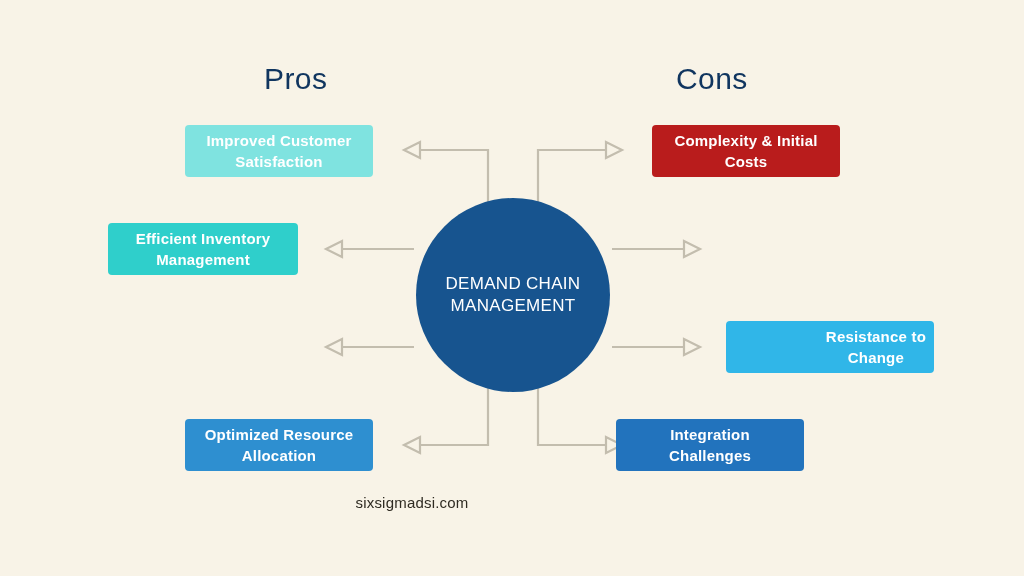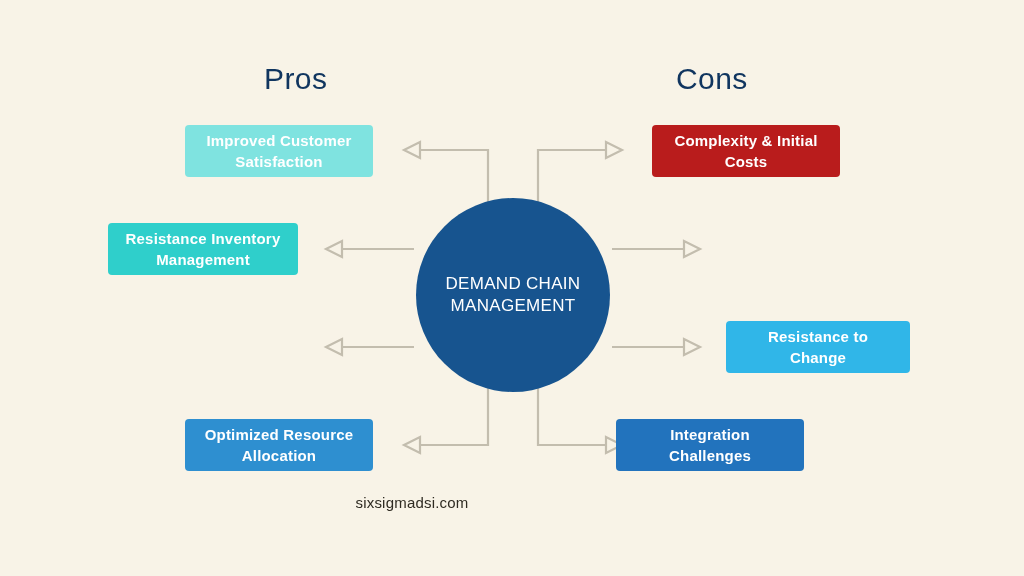--- a/index.html
+++ b/index.html
@@ -86,21 +86,21 @@
 
   
   #box-pro-0 { left: 185px; top: 125px; width: 188px; height: 52px; }
   #box-pro-1 { left: 108px; top: 223px; width: 190px; height: 52px; }
   #box-pro-2 { left: 108px; top: 321px; width: 190px; height: 52px; }
   #box-pro-3 { left: 185px; top: 419px; width: 188px; height: 52px; }
 
   
   #box-con-0 { left: 652px; top: 125px; width: 188px; height: 52px; }
   #box-con-1 { left: 726px; top: 223px; width: 188px; height: 52px; }
-  #box-con-2 { left: 726px; top: 321px; width: 184px; height: 52px; }
+  #box-con-2 { left: 726px; top: 321px; width: 208px; height: 52px; justify-content: flex-end; }
   #box-con-3 { left: 616px; top: 419px; width: 188px; height: 52px; }
 
   
   #footer-url {
     position: absolute;
     left: 0;
     top: 494px;
     width: 824px;
     text-align: center;
     font-size: 15px;
@@ -152,21 +152,21 @@
   <div id="center-node" style="background: rgb(23, 84, 143);">
     <div class="center-label" style="color: rgb(255, 255, 255);">DEMAND CHAIN
 MANAGEMENT</div>
   </div>
 
   <div class="item-box" id="box-pro-0" style="background: rgb(127, 227, 224);">
     <span class="item-label">Improved Customer
 Satisfaction</span>
   </div>
   <div class="item-box" id="box-pro-1" style="background: rgb(47, 207, 203);">
-    <span class="item-label">Resistance Inventory
+    <span class="item-label">Efficient Inventory
 Management</span>
   </div>
   <div class="item-box" id="box-pro-3" style="background: rgb(46, 143, 208);">
     <span class="item-label">Optimized Resource
 Allocation</span>
   </div>
 
   <div class="item-box" id="box-con-0" style="background: #b91c1c;">
     <span class="item-label">Complexity &amp; Initial
 Costs</span>

